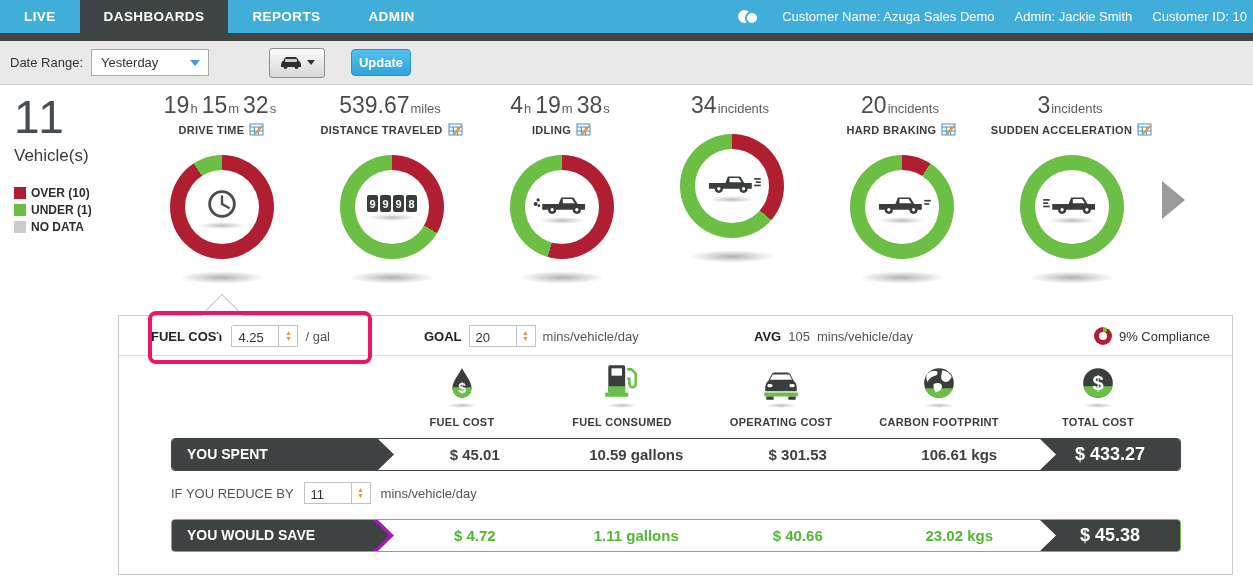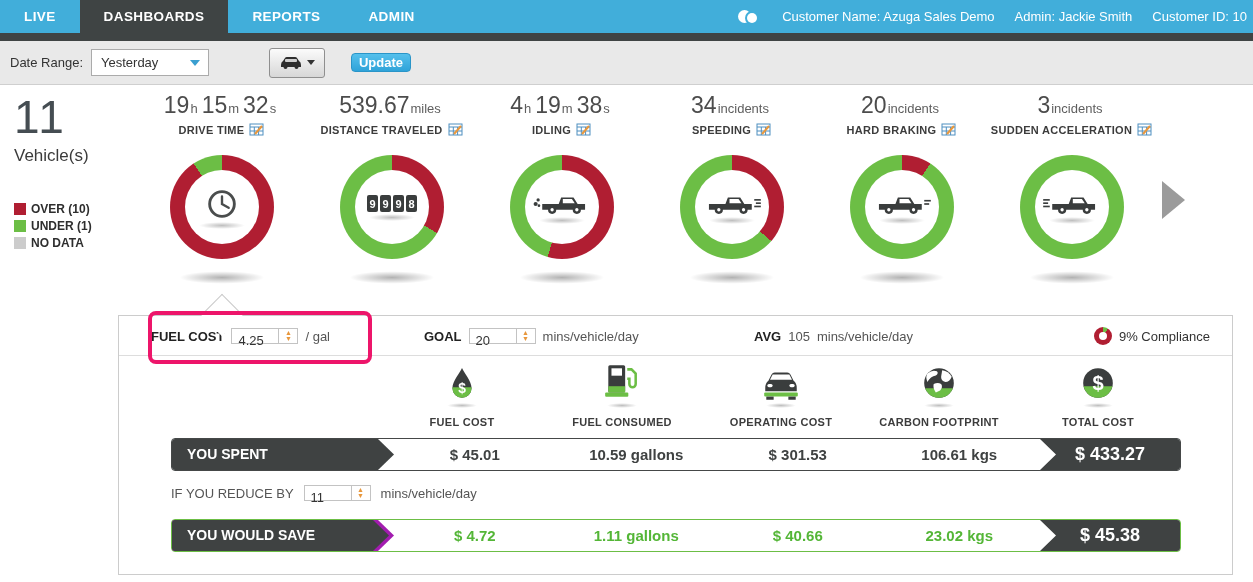--- a/index.html
+++ b/index.html
@@ -17,27 +17,27 @@
   .cloud-icon::before { content:""; position:absolute; left:2px; top:1px; width:13px; height:13px; border-radius:50%; background:#fff; }
   .cloud-icon::after  { content:""; position:absolute; left:11px; top:4px; width:10px; height:10px; border-radius:50%; background:#fff; box-shadow:0 0 0 2px #41aeda; }
 
   
   .toolbar { position:absolute; left:0; top:41px; width:100%; height:44px; background:#e9e9e9; border-bottom:1px solid #cfcfcf; display:flex; align-items:center; z-index:1; }
   .dr-label { font-size:13px; color:#333; margin:0 8px 0 10px; }
   .select { position:relative; width:118px; height:27px; background:#fff; border:1px solid #ababab; font-size:13px; color:#333; line-height:25px; padding-left:9px; cursor:pointer; }
   .select .caret { position:absolute; right:8px; top:10px; width:0; height:0; border-left:5px solid transparent; border-right:5px solid transparent; border-top:6px solid #3a9fd0; }
   .car-btn { margin-left:60px; width:56px; height:30px; border:1px solid #8f8f8f; border-radius:3px; background:linear-gradient(#fbfbfb,#d7d7d7); display:flex; align-items:center; justify-content:center; gap:4px; cursor:pointer; }
   .car-btn .caret { width:0; height:0; border-left:4px solid transparent; border-right:4px solid transparent; border-top:5px solid #333; }
-  .update-btn { margin-left:26px; width:60px; height:19px; border:1px solid #2a95c8; border-radius:4px; background:linear-gradient(#55c0ec,#2fa3d9); color:#fff; font-size:13px; font-weight:bold; font-family:"Liberation Sans",sans-serif; cursor:pointer; }
+  .update-btn { margin-left:26px; width:60px; height:27px; border:1px solid #2a95c8; border-radius:4px; background:linear-gradient(#55c0ec,#2fa3d9); color:#fff; font-size:13px; font-weight:bold; font-family:"Liberation Sans",sans-serif; cursor:pointer; }
 
   
   .summary { position:absolute; left:14px; top:90px; width:120px; }
   .count { font-size:46px; color:#454d52; letter-spacing:2px; }
   .count-unit { font-size:17px; color:#3b3b3b; margin-top:2px; }
-  .legend { margin-top:36px; }
+  .legend { margin-top:20px; }
   .legend-item { display:flex; align-items:center; margin:3px 0; }
   .legend-swatch { width:12px; height:12px; margin-right:5px; }
   .legend-label { font-size:12px; font-weight:bold; color:#2e2e2e; white-space:nowrap; }
 
   
   .kpi-row { position:absolute; left:137px; top:92px; display:flex; }
   .kpi { width:170px; text-align:center; }
   .kpi-value { font-size:23px; color:#4c4c4c; height:28px; white-space:nowrap; }
   .kpi-value .u { font-size:13px; color:#5e5e5e; margin:0 4px 0 1px; }
   .kpi-label-row { margin-top:3px; height:18px; font-size:11px; font-weight:bold; color:#3c3c3c; letter-spacing:.3px; white-space:nowrap; }
@@ -51,21 +51,21 @@
   
   .pointer { position:absolute; left:207px; top:300px; width:30px; height:30px; background:#fff; border-left:1px solid #c9c9c9; border-top:1px solid #c9c9c9; transform:rotate(45deg); z-index:3; }
 
   
   .panel { position:absolute; left:118px; top:315px; width:1115px; height:260px; background:#fff; border:1px solid #ccc; z-index:1; }
   .panel-row1 { position:relative; height:40px; border-bottom:1px solid #ddd; font-size:13px; color:#333; }
   .group { position:absolute; top:0; height:40px; display:flex; align-items:center; gap:7px; white-space:nowrap; }
   .g-fuel { left:32px; } .g-goal { left:305px; } .g-avg { left:635px; } .g-comp { right:22px; }
   .blabel { font-weight:bold; color:#222; }
   .unit-txt { color:#555; }
-  .spin { display:inline-flex; border:1px solid #c3c3c3; background:#fff; height:16px; }
+  .spin { display:inline-flex; border:1px solid #c3c3c3; background:#fff; height:22px; }
   .spin-val { width:46px; padding:0 6px; font-size:13px; color:#333; line-height:24px; }
   .spin-btns { width:19px; border-left:1px solid #c3c3c3; display:flex; flex-direction:column; align-items:center; justify-content:center; cursor:pointer; }
   .spin-btns span { font-size:7px; line-height:6px; color:#e8973c; }
   .mini-donut { width:18px; height:18px; border-radius:50%; position:relative; }
   .mini-donut::after { content:""; position:absolute; left:5px; top:5px; width:8px; height:8px; border-radius:50%; background:#fff; }
 
   .icon-cols { position:absolute; left:0; top:43px; width:100%; height:75px; }
   .icon-col { position:absolute; top:0; width:160px; text-align:center; }
   .icon-col .iwrap { height:42px; display:flex; align-items:flex-end; justify-content:center; }
   .icon-col .ishadow { width:30px; height:5px; margin:2px auto 0; border-radius:50%; background:radial-gradient(ellipse at center, rgba(0,0,0,.25), rgba(0,0,0,0) 70%); }
@@ -225,28 +225,20 @@
           <div class="icon-shadow"></div>
         </div>
       </div>
       <div class="donut-shadow"></div>
     </div>
 
     <div class="kpi">
       <div class="kpi-value">
         <span class="n">34</span><span class="u">incidents</span>
       </div>
-      <div class="kpi-label-row"><span>SPEEDING</span><svg width="16" height="14" viewBox="0 0 16 14">
-            <rect x="1" y="1" width="13" height="11" fill="#fff" stroke="#4f8fc0"></rect>
-            <line x1="1" y1="4" x2="14" y2="4" stroke="#4f8fc0"></line>
-            <line x1="5.3" y1="4" x2="5.3" y2="12" stroke="#4f8fc0"></line>
-            <line x1="9.6" y1="4" x2="9.6" y2="12" stroke="#4f8fc0"></line>
-            <line x1="1" y1="8" x2="14" y2="8" stroke="#4f8fc0"></line>
-            <line x1="13" y1="3" x2="6" y2="11" stroke="#e8973c" stroke-width="2"></line>
-          </svg></div>
       <div class="donut" style="background: conic-gradient(rgb(176, 30, 50) 0deg, rgb(176, 30, 50) 131deg, rgb(108, 190, 69) 131deg, rgb(108, 190, 69) 360deg);">
         <div class="donut-hole">
           <svg width="60" height="28" viewBox="0 0 72 34">
               <path d="M8 24 L8 17 L28 17 L31 9 L46 9 L51 17 L60 17 L60 24 Z" fill="#3a3d3d"></path>
               <path d="M33 11 L44 11 L47.5 16 L33 16 Z" fill="#fff"></path>
               <circle cx="20" cy="24" r="5" fill="#3a3d3d"></circle>
               <circle cx="20" cy="24" r="2" fill="#fff"></circle>
               <circle cx="50" cy="24" r="5" fill="#3a3d3d"></circle>
               <circle cx="50" cy="24" r="2" fill="#fff"></circle>
               <rect x="63" y="11" width="8" height="2" fill="#3a3d3d"></rect>

